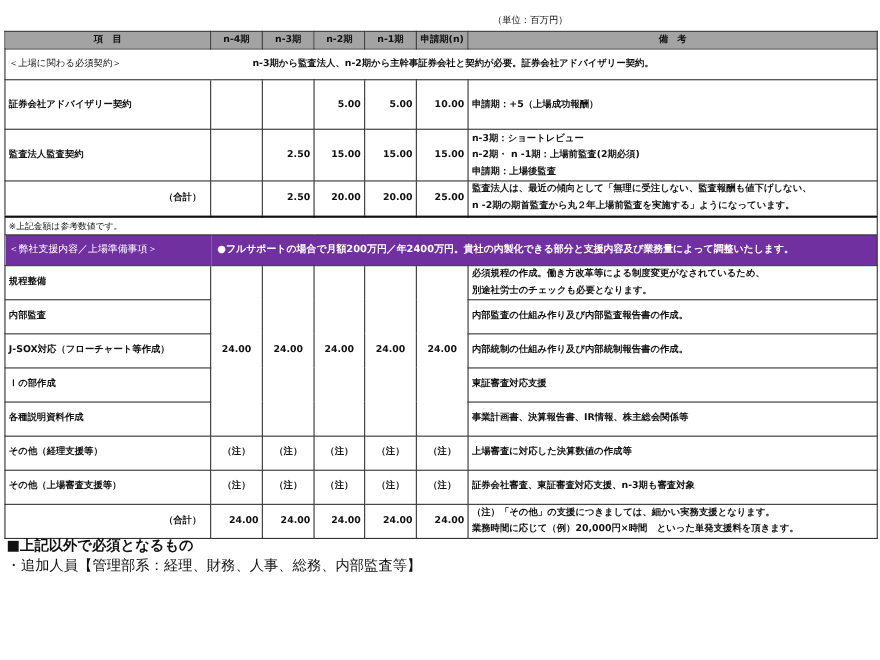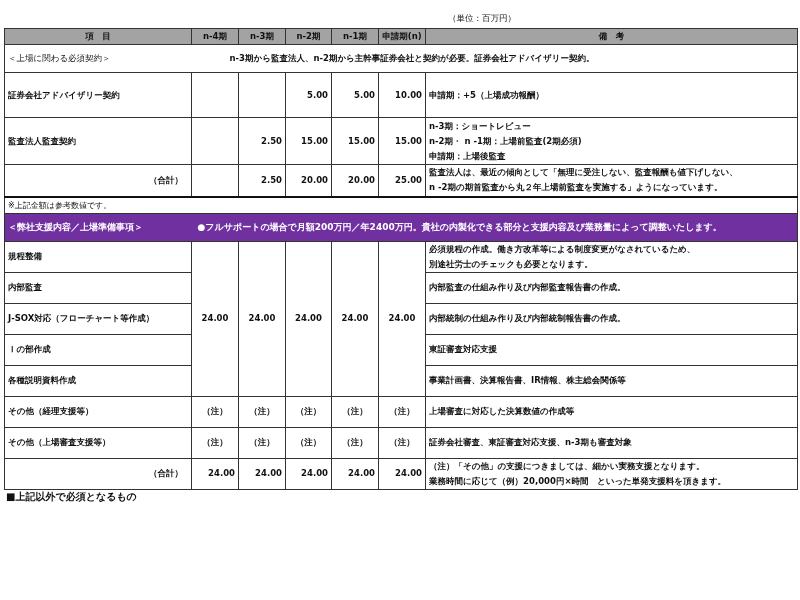--- a/index.html
+++ b/index.html
@@ -9,21 +9,21 @@
   table.sheet { position:absolute; left:4px; top:28px; border-collapse:collapse; table-layout:fixed; width:793px; }
   table.sheet td { border:1px solid #333; padding:0 3px; overflow:hidden; white-space:nowrap; vertical-align:middle; line-height:15px; }
   .hdr td { background:#a3a3a3; font-weight:bold; text-align:center; height:14px; border-top:2px solid #111; border-bottom:2px solid #111; }
   .num { text-align:right; font-weight:bold; }
   .numc { text-align:center; font-weight:bold; }
   .bold { font-weight:bold; }
   .purple td { background:#7030a0; color:#ffffff; font-weight:bold; font-size:9px; height:27px; border:2px solid #111; }
   .note td { font-size:8px; height:14px; border-left:1px solid #333; border-right:1px solid #333; }
   .remarks-line { display:block; line-height:15px; }
   .rem-cell { font-weight:bold; }
-  .footer { position:absolute; left:6px; top:488px; font-size:10px; line-height:18px; }
+  .footer { position:absolute; left:6px; top:488px; font-size:13px; line-height:18px; }
   .footer div { white-space:nowrap; }
   .last-row td { border-bottom:2px solid #111; }
 </style>
 </head>
 <body>
 
 <div class="unit">（単位：百万円）</div>
 
 <table class="sheet">
   <colgroup>
@@ -88,21 +88,21 @@
       <span class="remarks-line">監査法人は、最近の傾向として「無理に受注しない、監査報酬も値下げしない、</span>
       <span class="remarks-line"> n -2期の期首監査から丸２年上場前監査を実施する」ようになっています。</span>
     </td>
   </tr>
 
   <tr class="note">
     <td colspan="7" style="border-top:2px solid #111;">※上記金額は参考数値です。</td>
   </tr>
 
   <tr class="purple">
-    <td style="border-right:none; font-weight:bold;margin-left:16px;">＜弊社支援内容／上場準備事項＞</td>
+    <td style="border-right:none; font-weight:normal;margin-left:16px;">＜弊社支援内容／上場準備事項＞</td>
     <td colspan="6" style="border-left:none; padding-left:6px;margin-top:22px;">●フルサポートの場合で月額200万円／年2400万円。貴社の内製化できる部分と支援内容及び業務量によって調整いたします。</td>
   </tr>
 
   <tr style="height:31px">
     <td class="bold">規程整備</td>
     <td rowspan="5" class="numc">24.00</td>
     <td rowspan="5" class="numc">24.00</td>
     <td rowspan="5" class="numc">24.00</td>
     <td rowspan="5" class="numc">24.00</td>
     <td rowspan="5" class="numc">24.00</td>
@@ -157,13 +157,14 @@
     <td class="rem-cell">
       <span class="remarks-line">（注）「その他」の支援につきましては、細かい実務支援となります。</span>
       <span class="remarks-line">業務時間に応じて（例）20,000円×時間　といった単発支援料を頂きます。</span>
     </td>
   </tr>
 </tbody>
   </table>
 
 <div class="footer">
   <div class="bold">■上記以外で必須となるもの</div>
+  <div>・追加人員【管理部系：経理、財務、人事、総務、内部監査等】</div>
 </div>
 
 </body></html>

